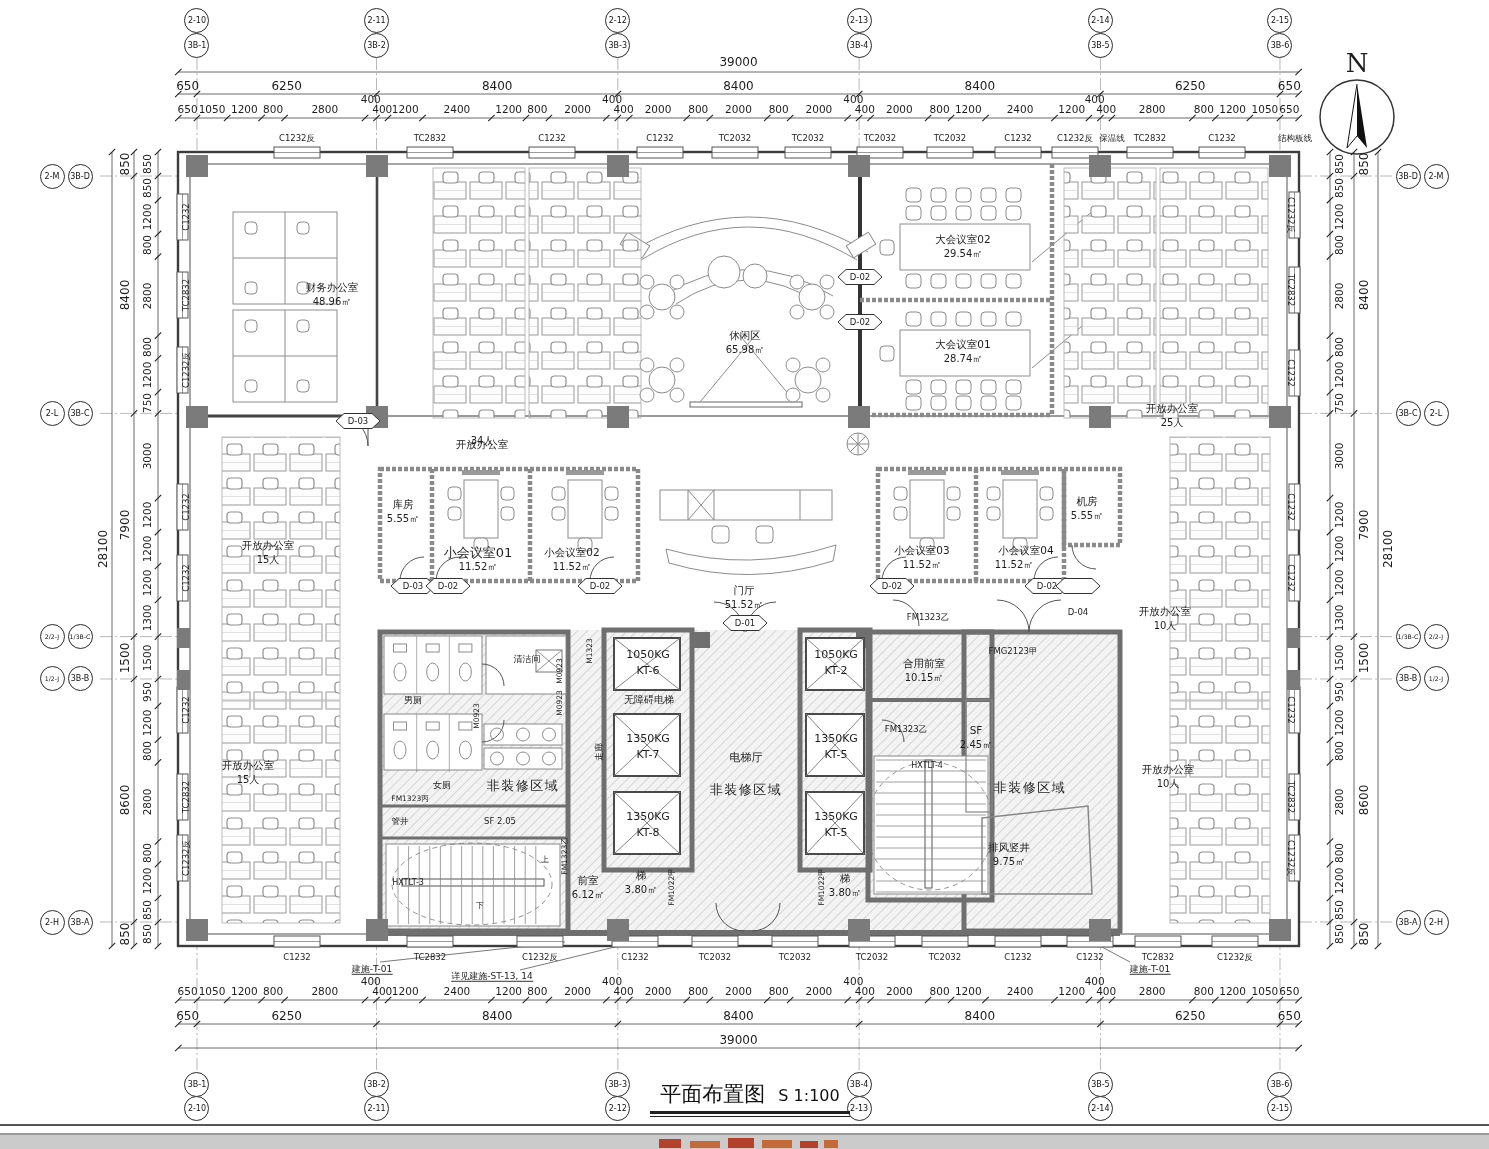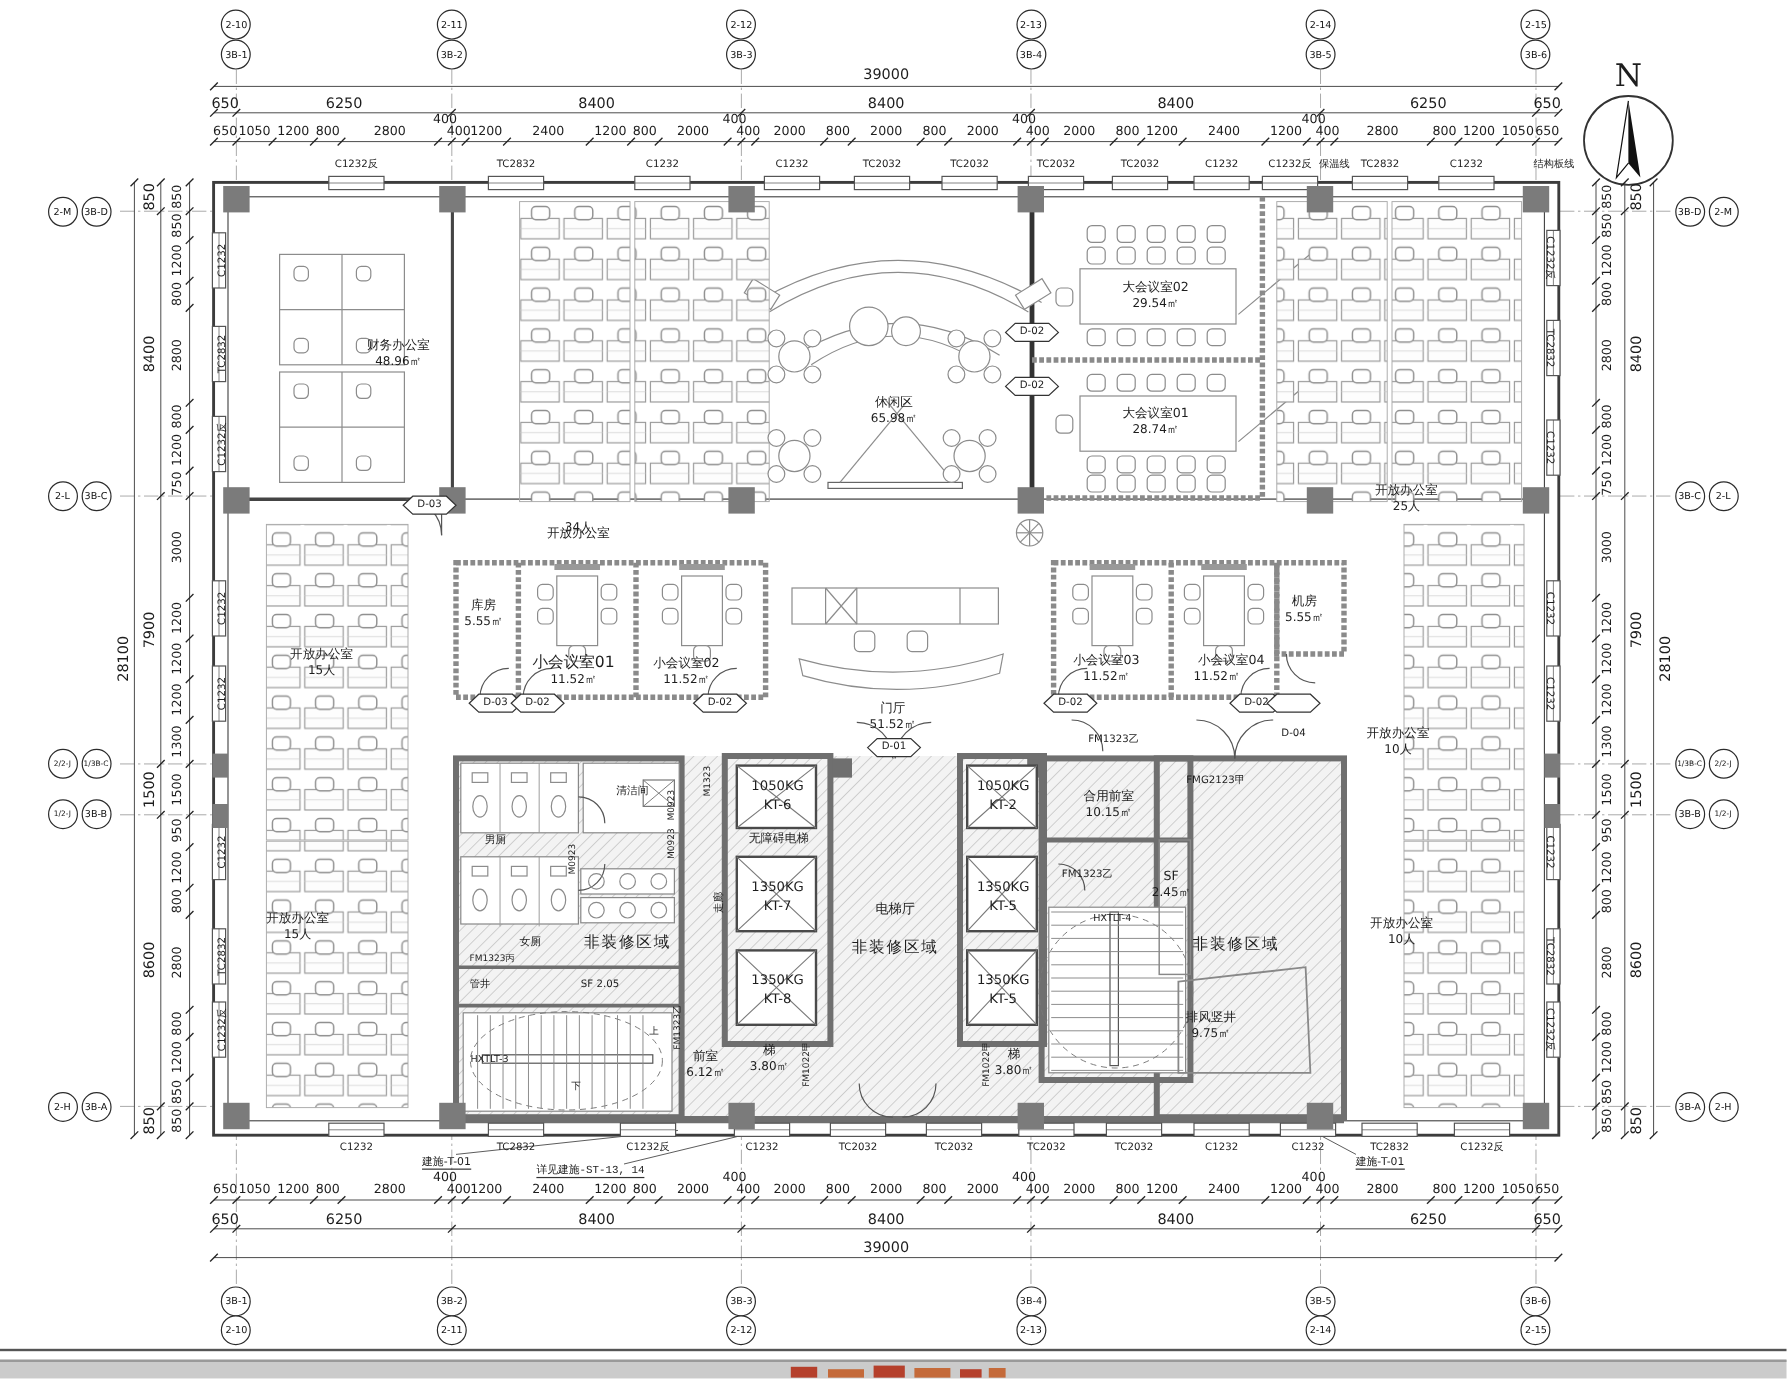--- a/index.html
+++ b/index.html
@@ -634,20 +634,26 @@
         <polygon points="391,586 399,578.5 427,578.5 435,586 427,593.5 399,593.5" fill="#fff" stroke="#333" stroke-width="1"></polygon>
         <polygon points="426,586 434,578.5 462,578.5 470,586 462,593.5 434,593.5" fill="#fff" stroke="#333" stroke-width="1"></polygon>
         <polygon points="578,586 586,578.5 614,578.5 622,586 614,593.5 586,593.5" fill="#fff" stroke="#333" stroke-width="1"></polygon>
         <polygon points="870,586 878,578.5 906,578.5 914,586 906,593.5 878,593.5" fill="#fff" stroke="#333" stroke-width="1"></polygon>
         <polygon points="1025,586 1033,578.5 1061,578.5 1069,586 1061,593.5 1033,593.5" fill="#fff" stroke="#333" stroke-width="1"></polygon>
         <polygon points="1056,586 1064,578.5 1092,578.5 1100,586 1092,593.5 1064,593.5" fill="#fff" stroke="#333" stroke-width="1"></polygon>
         <polygon points="723,623 731,615.5 759,615.5 767,623 759,630.5 731,630.5" fill="#fff" stroke="#333" stroke-width="1"></polygon>
       </g>
 </svg>
 
+<div id="titleblock">
+  <span style="font-size:21px;">平面布置图</span>
+  <span style="font-size:16px;margin-left:8px;">S 1:100</span>
+  <div class="tl1"></div>
+  <div class="tl2"></div>
+</div>
 
 <div class="lbl" style="left:1357px;top:64px;font-size:26px;font-family:'DejaVu Serif',serif;">N</div>
 
 <div class="lbl" style="left: 187.636px; top: 992px; font-size: 10.5px; transform: translate(-50%, -50%);">650</div>
     <div class="lbl" style="left: 212.054px; top: 992px; font-size: 10.5px; transform: translate(-50%, -50%);">1050</div>
     <div class="lbl" style="left: 244.372px; top: 992px; font-size: 10.5px; transform: translate(-50%, -50%);">1200</div>
     <div class="lbl" style="left: 273.099px; top: 992px; font-size: 10.5px; transform: translate(-50%, -50%);">800</div>
     <div class="lbl" style="left: 324.808px; top: 992px; font-size: 10.5px; transform: translate(-50%, -50%);">2800</div>
     <div class="lbl" style="left: 370.771px; top: 982px; font-size: 10.5px; transform: translate(-50%, -50%);">400</div>
     <div class="lbl" style="left: 382.262px; top: 992px; font-size: 10.5px; transform: translate(-50%, -50%);">400</div>
@@ -958,15 +964,15 @@
     <div class="lbl" style="left: 648px; top: 755px; font-size: 11px; transform: translate(-50%, -50%);">KT-7</div>
     <div class="lbl" style="left: 648px; top: 817px; font-size: 11px; transform: translate(-50%, -50%);">1350KG</div>
     <div class="lbl" style="left: 648px; top: 833px; font-size: 11px; transform: translate(-50%, -50%);">KT-8</div>
     <div class="lbl" style="left: 836px; top: 655px; font-size: 11px; transform: translate(-50%, -50%);">1050KG</div>
     <div class="lbl" style="left: 836px; top: 671px; font-size: 11px; transform: translate(-50%, -50%);">KT-2</div>
     <div class="lbl" style="left: 836px; top: 739px; font-size: 11px; transform: translate(-50%, -50%);">1350KG</div>
     <div class="lbl" style="left: 836px; top: 755px; font-size: 11px; transform: translate(-50%, -50%);">KT-5</div>
     <div class="lbl" style="left: 836px; top: 817px; font-size: 11px; transform: translate(-50%, -50%);">1350KG</div>
     <div class="lbl" style="left: 836px; top: 833px; font-size: 11px; transform: translate(-50%, -50%);">KT-5</div>
     <div class="lbl" style="left: 372px; top: 970px; font-size: 9px; transform: translate(-50%, -50%); border-bottom: 1px solid rgb(51, 51, 51);">建施-T-01</div>
-    <div class="lbl" style="left: 492px; top: 977px; font-size: 9px; transform: translate(-50%, -50%); border-bottom: 1px solid rgb(51, 51, 51); font-family: Liberation Mono, monospace;">详见建施-ST-13, 14</div>
+    <div class="lbl" style="left: 492px; top: 977px; font-size: 9px; transform: translate(-50%, -50%); border-bottom: 1px solid rgb(51, 51, 51);">详见建施-ST-13, 14</div>
     <div class="lbl" style="left: 1150px; top: 970px; font-size: 9px; transform: translate(-50%, -50%); border-bottom: 1px solid rgb(51, 51, 51);">建施-T-01</div>
   </div>
 
 </body></html>

